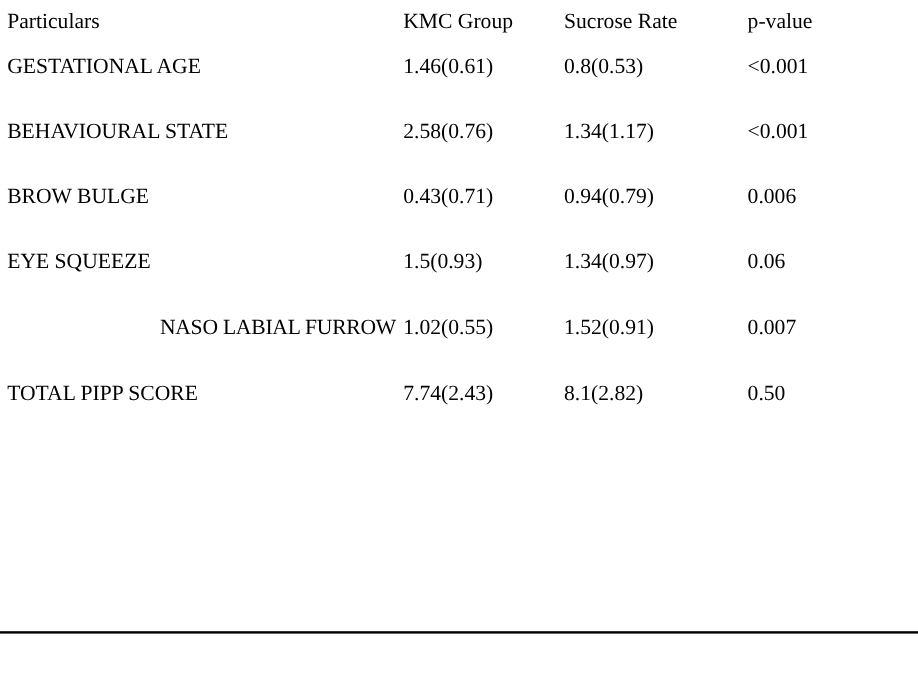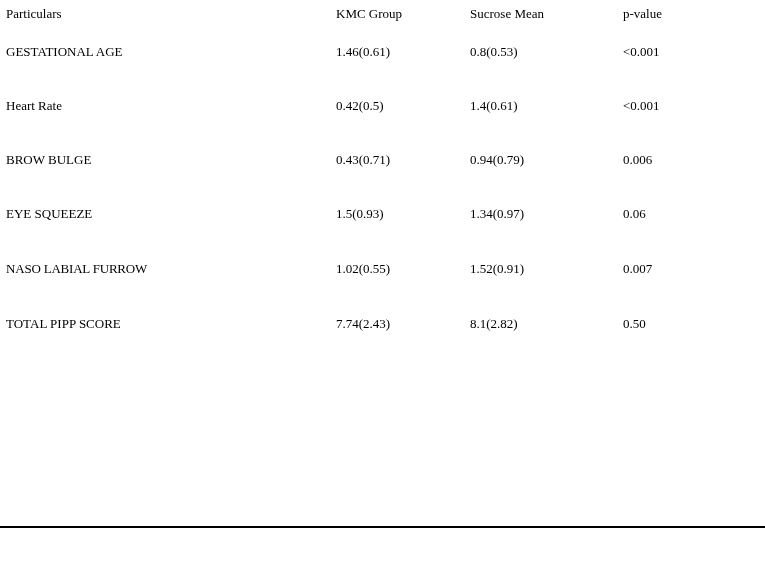--- a/index.html
+++ b/index.html
@@ -18,21 +18,21 @@
   .table-wrap {
     position: relative;
     width: 765px;
     height: 564px;
   }
 
   table.pipp {
     border-collapse: collapse;
     table-layout: fixed;
     width: 765px;
-    font-size: 13px;
+    font-size: 18px;
     line-height: 1.15;
   }
 
   
   col.c-particulars { width: 330px; }
   col.c-kmc         { width: 134px; }
   col.c-sucrose     { width: 153px; }
   col.c-pvalue      { width: 148px; }
 
   table.pipp td {
@@ -60,21 +60,21 @@
   .tail-line:first-child { height: 55px; }
 
   
   .pv-high { padding-top: 2px; }
 
   sub {
     font-size: 0.72em;
     vertical-align: -0.28em;
   }
 
-  .tight { letter-spacing: -0.2px; }
+  .tight { letter-spacing: -0.2px; text-align: right; }
 
   
   .bottom-rule {
     position: absolute;
     left: 0;
     top: 526px;
     width: 765px;
     height: 0;
     border-top: 2px solid #000;
   }
@@ -89,39 +89,39 @@
       <col class="c-particulars">
       <col class="c-kmc">
       <col class="c-sucrose">
       <col class="c-pvalue">
     </colgroup>
     <tbody>
 
       <tr>
         <td class="hdr-cell bl bt bb">Particulars</td>
         <td class="hdr-cell bl bt bb">KMC Group</td>
-        <td class="hdr-cell bl bt bb">Sucrose Mean</td>
+        <td class="hdr-cell bl bt bb">Sucrose Rate</td>
         <td class="hdr-cell bl bt">p-value</td>
       </tr>
 
 
       <tr>
         <td class="row-cell bl bb">GESTATIONAL AGE</td>
         <td class="row-cell bl bb">1.46(0.61)</td>
         <td class="row-cell bl bb">0.8(0.53)</td>
         <td class="row-cell bl bb">&lt;0.001</td>
       </tr>
 
-
       <tr>
-        <td class="row-cell bl bb">Heart Rate</td>
-        <td class="row-cell bl bb">0.42(0.5)</td>
-        <td class="row-cell bl bb">1.4(0.61)</td>
+        <td class="row-cell bl bb">BEHAVIOURAL STATE</td>
+        <td class="row-cell bl bb">2.58(0.76)</td>
+        <td class="row-cell bl bb">1.34(1.17)</td>
         <td class="row-cell bl bb pv-high">&lt;0.001</td>
       </tr>
+
 
 
       <tr>
         <td class="row-cell bl bb">BROW BULGE</td>
         <td class="row-cell bl bb">0.43(0.71)</td>
         <td class="row-cell bl bb">0.94(0.79)</td>
         <td class="row-cell bl bb">0.006</td>
       </tr>
 
       <tr>

